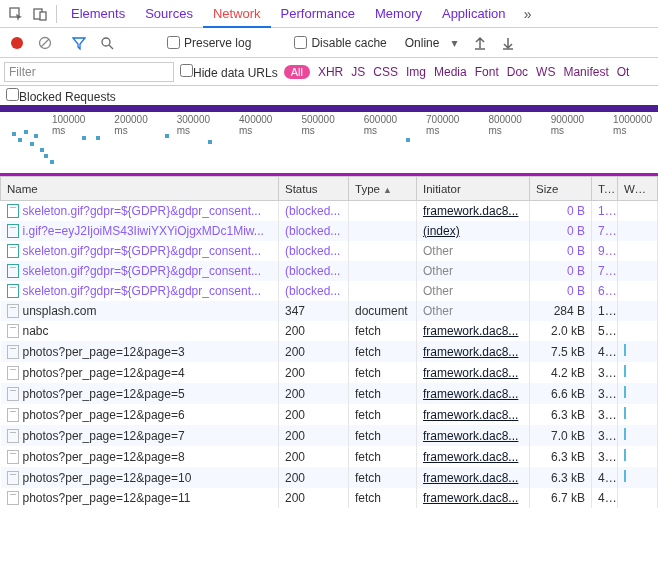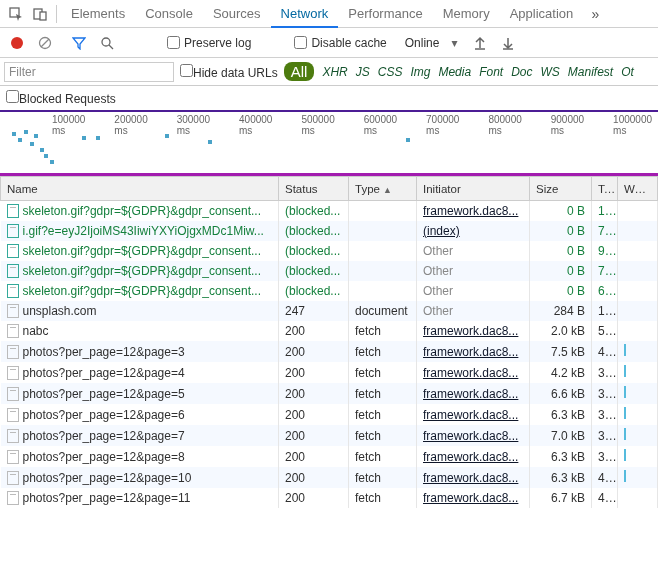--- a/index.html
+++ b/index.html
@@ -1,44 +1,44 @@
 <!DOCTYPE html>
 <html><head>
 <meta charset="utf-8">
 <style>
 * { box-sizing: border-box; margin: 0; padding: 0; }
 body { font-family: "Segoe UI", Arial, sans-serif; font-size: 12px; color: #303030; background: #fff; width: 658px; height: 561px; overflow: hidden; }
 .toolbar { display: flex; align-items: center; height: 28px; border-bottom: 1px solid #d0d0d0; padding: 0 4px; }
 .toolbar .ico { width: 24px; height: 24px; display: flex; align-items: center; justify-content: center; cursor: pointer; }
 .toolbar .sep { width: 1px; height: 18px; background: #ccc; margin: 0 4px; }
 .tabs { display: flex; align-items: flex-end; height: 28px; font-size: 13px; }
-.tabs .tab { padding: 0 10px; height: 28px; line-height: 28px; color: #737373; cursor: pointer; }
-.tabs .tab.active { color: #0369a1; border-bottom: 2px solid #1a73e8; }
+.tabs .tab { padding: 0 10px; height: 28px; line-height: 28px; color: #6d28d9; cursor: pointer; }
+.tabs .tab.active { color: #ef4444; border-bottom: 2px solid #1a73e8; }
 .controls { display: flex; align-items: center; height: 30px; border-bottom: 1px solid #d0d0d0; padding: 0 6px; gap: 6px; }
 .controls .ico { width: 22px; height: 22px; display: flex; align-items: center; justify-content: center; cursor: pointer; }
 .controls label { display: flex; align-items: center; gap: 4px; font-size: 12px; color: #333; margin-left: 37px; }
 .filter-row { display: flex; align-items: center; height: 28px; border-bottom: 1px solid #ccc; padding: 0 4px; gap: 6px; font-size: 12px; }
 .filter-input { width: 170px; height: 20px; border: 1px solid #ccc; padding: 0 4px; font-size: 12px; color:#888; display:flex; align-items:center; }
-.pill { background: #4d7c0f; color: #fff; border-radius: 8px; padding: 1px 7px; font-size: 15px; }
-.ft { color: #14532d; cursor: pointer; font-style: italic; }
-.blocked-row { display: flex; align-items: center; height: 26px; border-bottom: 2px solid #4c1d95; padding: 0 6px; gap: 6px; }
+.pill { background: #ec4899; color: #fff; border-radius: 8px; padding: 1px 7px; font-size: 11px; }
+.ft { color: #701a75; cursor: pointer; }
+.blocked-row { display: flex; align-items: center; height: 26px; border-bottom: 7px solid #4c1d95; padding: 0 6px; gap: 6px; }
 .timeline { height: 64px; border-bottom: 3px solid #a21caf; position: relative; overflow: hidden; padding-left: 44px; }
 .timeline .ticks { display: flex; font-size: 10px; color: #666; padding: 2px 0 0 8px; gap: 22px; }
 .timeline .marks { position: absolute; top: 16px; left: 10px; right: 0; bottom: 0; }
 .timeline .dot { position: absolute; width: 4px; height: 4px; background: #4aa3c8; }
 .grid { width: 100%; border-collapse: collapse; table-layout: fixed; }
 .grid th { text-align: left; font-weight: normal; font-size: 11.5px; color: #333; background: #f1f1f1; border: 1px solid #ccc; padding: 4px 6px; height: 24px; overflow:hidden; white-space:nowrap; text-overflow:ellipsis;}
 .grid td { border-right: 1px solid #e6e6e6; padding: 3px 6px; height: 20px; font-size: 12px; overflow: hidden; white-space: nowrap; text-overflow: ellipsis; }
 .grid tr:nth-child(even) td { background: #f5f9ff; }
 .grid tr:nth-child(odd) td { background: #fff; }
 .name-cell { display: flex; align-items: center; gap: 4px; }
 .file-ico { width: 12px; height: 14px; border: 1px solid #bbb; display: inline-block; position: relative; flex-shrink: 0; }
 .file-ico::after { content: ""; position: absolute; top: 2px; left: 2px; right: 2px; height: 1px; background: #bbb; }
 .file-ico.img { border-color: #3a9; }
-.red { color: #15803d; }
+.red { color: #8b5cf6; }
 .gray { color: #888; }
 .link { color: #0f172a; text-decoration: underline; cursor: pointer; }
 .right { text-align: right; }
 .wf-tick { display:inline-block; width:2px; height:12px; background:#5bd; }
 .sort-arrow { font-size: 9px; color: #666; margin-left: 3px; }
 input[type="checkbox"]{ width:13px; height:13px; }
 </style>
 </head>
 <body>
 
@@ -51,21 +51,20 @@
   </span>
   <span class="ico">
     <svg width="14" height="14" viewBox="0 0 14 14">
         <rect x="1" y="2" width="8" height="10" fill="none" stroke="#666" stroke-width="1.3"></rect>
         <rect x="7" y="5" width="6" height="8" fill="#fff" stroke="#666" stroke-width="1.3"></rect>
       </svg>
   </span>
   <span class="sep"></span>
   <div class="tabs" id="tabs">
       <span class="tab">Elements</span>
-      <span class="tab">Console</span>
       <span class="tab">Sources</span>
       <span class="tab active">Network</span>
       <span class="tab">Performance</span>
       <span class="tab">Memory</span>
       <span class="tab">Application</span>
     </div>
   <span class="ico" style="font-size:14px;color:#555;">»</span>
 </div>
 
 <div class="controls">
@@ -263,21 +262,21 @@
         <td class="red">6...</td>
         <td></td>
       </tr>
       <tr>
         <td>
           <div class="name-cell">
             <span class="file-ico "></span>
             <span class="">unsplash.com</span>
           </div>
         </td>
-        <td class="">247</td>
+        <td class="">347</td>
         <td>document</td>
         <td><span class="gray">Other</span></td>
         <td class="right">284 B</td>
         <td class="">1...</td>
         <td></td>
       </tr>
       <tr>
         <td>
           <div class="name-cell">
             <span class="file-ico "></span>

